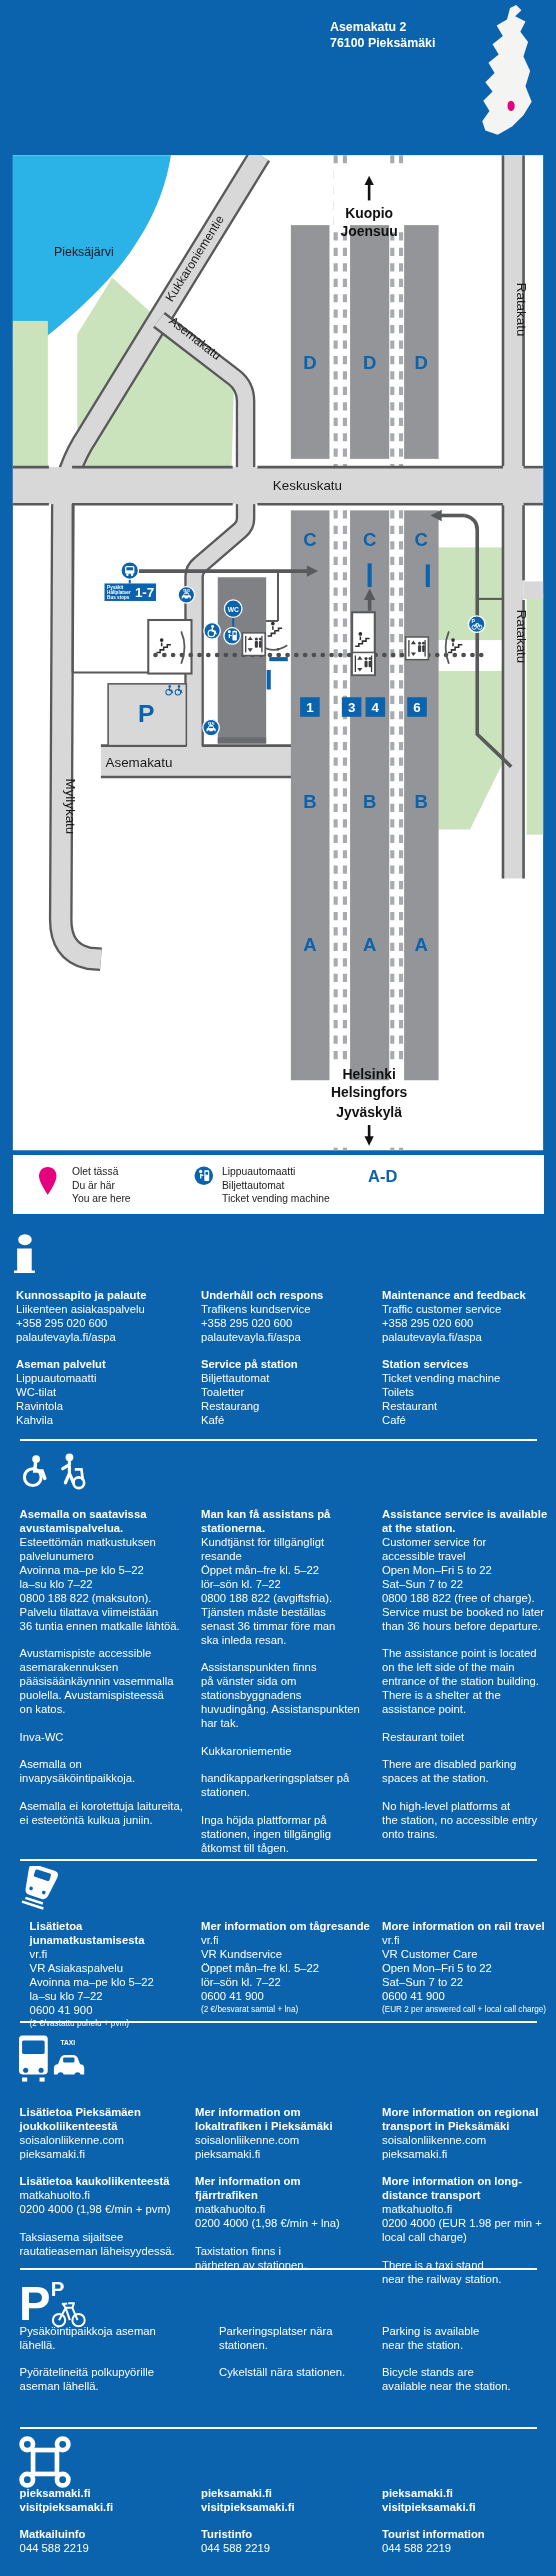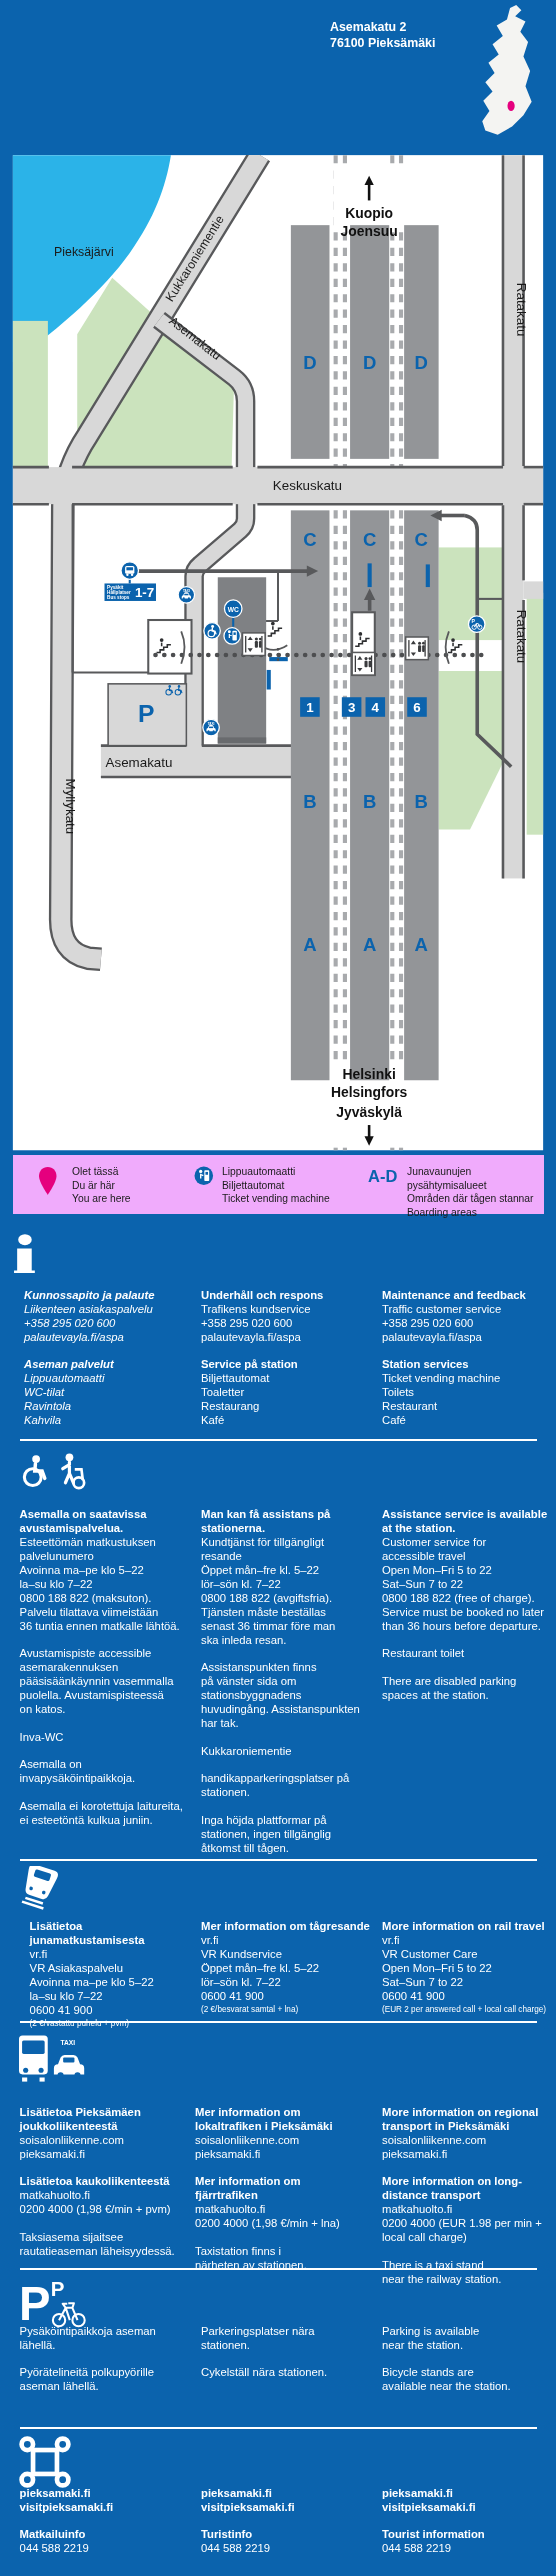--- a/index.html
+++ b/index.html
@@ -13,21 +13,21 @@
   .map-svg{position:absolute;left:0;top:155px;}
   .map-label{fill:#1a1a1a;font-size:26px;}
   .map-label-sm{fill:#1a1a1a;font-size:24px;}
   .dir-label{fill:#111;font-size:27px;font-weight:700;text-anchor:middle;}
   .plat-letter{fill:#0b63ad;font-size:36px;font-weight:700;text-anchor:middle;}
   .plat-num{fill:#fff;font-size:26px;font-weight:700;text-anchor:middle;}
   .badge-sm{fill:#fff;font-size:9px;font-weight:700;}
   .badge-big{fill:#fff;font-size:26px;font-weight:700;}
   .icon-txt{fill:#fff;font-weight:700;text-anchor:middle;}
   
-  .legend{position:absolute;left:13px;top:1155px;width:531px;height:59px;background:#f0abfc;color:#1a1a1a;}
+  .legend{position:absolute;left:13px;top:1155px;width:531px;height:59px;background:#ffffff;color:#1a1a1a;}
   .legend-item{position:absolute;top:10.3px;}
   .legend-lines{font-size:10.3px;line-height:13.4px;}
   .legend-ad{position:absolute;left:355px;top:12.4px;font-size:16.5px;font-weight:700;color:#0b63ad;}
   
   .divider{position:absolute;left:19.6px;width:517px;height:1.5px;background:#fff;}
   .sec-cols{position:absolute;left:0;width:556px;font-size:11.3px;line-height:14px;}
   .sec-col{position:absolute;top:0;width:170px;}
   .sec-col .h{font-weight:700;}
   .sec-col .b{font-weight:700;}
   .sec-col .block{margin:0 0 13.4px 0;}
@@ -329,25 +329,20 @@
         <rect x="20" y="8" width="9.5" height="21" rx="1.5" fill="#fff"></rect>
         <rect x="22.2" y="11.5" width="5" height="5.5" fill="#0b63ad"></rect>
       </svg>
     </div>
     <div class="legend-item legend-lines" style="left:209px">
       <div>Lippuautomaatti</div>
       <div>Biljettautomat</div>
       <div>Ticket vending machine</div>
     </div>
     <div class="legend-ad">A-D</div>
-    <div class="legend-item legend-lines" style="left:394px">
-      <div>Junavaunujen pysähtymisalueet</div>
-      <div>Områden där tågen stannar</div>
-      <div>Boarding areas</div>
-    </div>
   </div>
 
   <svg class="sec-icon" style="left:14.4px;top:1234px" width="24" height="39" viewBox="0 0 46 75">
     <ellipse cx="21" cy="11" rx="13" ry="10.5" fill="#fff"></ellipse>
     <path d="M6,28 h28 v42 h6 v5 h-40 v-5 h6 z" fill="#fff"></path>
   </svg>
 
   <svg class="sec-icon" style="left:17.5px;top:1450px" width="72" height="44" viewBox="0 0 140 85" color="#fff">
     <use href="#a-wheel"></use>
     <g transform="translate(30,42) scale(2.6)" color="#fff">
@@ -406,21 +401,21 @@
   </svg>
 
   <div class="divider" style="top:1439px"></div>
   <div class="divider" style="top:1859px"></div>
   <div class="divider" style="top:2021px"></div>
   <div class="divider" style="top:2268px"></div>
   <div class="divider" style="top:2427px"></div>
 
   <div>
     <div class="sec-cols" style="top:1288px">
-        <div class="sec-col" style="left: 24px; font-style: italic;">
+        <div class="sec-col" style="left: 16px;">
           <div class="block">
             <p class="h">Kunnossapito ja palaute</p>
             <p>Liikenteen asiakaspalvelu</p>
             <p>+358 295 020 600</p>
             <p>palautevayla.fi/aspa</p>
           </div>
           <div class="block">
             <p class="h">Aseman palvelut</p>
             <p>Lippuautomaatti</p>
             <p>WC-tilat</p>
@@ -527,25 +522,37 @@
             <p class="h">Assistance service is available at the station.</p>
             <p>Customer service for</p>
             <p>accessible travel</p>
             <p>Open Mon–Fri 5 to 22</p>
             <p>Sat–Sun 7 to 22</p>
             <p>0800 188 822 (free of charge).</p>
             <p>Service must be booked no later</p>
             <p>than 36 hours before departure.</p>
           </div>
           <div class="block">
+            <p>The assistance point is located</p>
+            <p>on the left side of the main</p>
+            <p>entrance of the station building.</p>
+            <p>There is a shelter at the</p>
+            <p>assistance point.</p>
+          </div>
+          <div class="block">
             <p>Restaurant toilet</p>
           </div>
           <div class="block">
             <p>There are disabled parking</p>
             <p>spaces at the station.</p>
+          </div>
+          <div class="block">
+            <p>No high-level platforms at</p>
+            <p>the station, no accessible entry</p>
+            <p>onto trains.</p>
           </div>
         </div>
       </div>
     <div class="sec-cols" style="top:1919px">
         <div class="sec-col" style="left: 19.6px; margin-left: 10px;">
           <div class="block">
             <p class="h">Lisätietoa junamatkustamisesta</p>
             <p>vr.fi</p>
             <p>VR Asiakaspalvelu</p>
             <p>Avoinna ma–pe klo 5–22</p>
@@ -631,21 +638,21 @@
         <div class="sec-col" style="left: 19.6px;">
           <div class="block">
             <p>Pysäköintipaikkoja aseman</p>
             <p>lähellä.</p>
           </div>
           <div class="block">
             <p>Pyörätelineitä polkupyörille</p>
             <p>aseman lähellä.</p>
           </div>
         </div>
-        <div class="sec-col" style="left: 201px;">
+        <div class="sec-col" style="left: 219px;">
           <div class="block">
             <p>Parkeringsplatser nära</p>
             <p>stationen.</p>
           </div>
           <div class="block">
             <p>Cykelställ nära stationen.</p>
           </div>
         </div>
         <div class="sec-col" style="left: 382px;">
           <div class="block">

